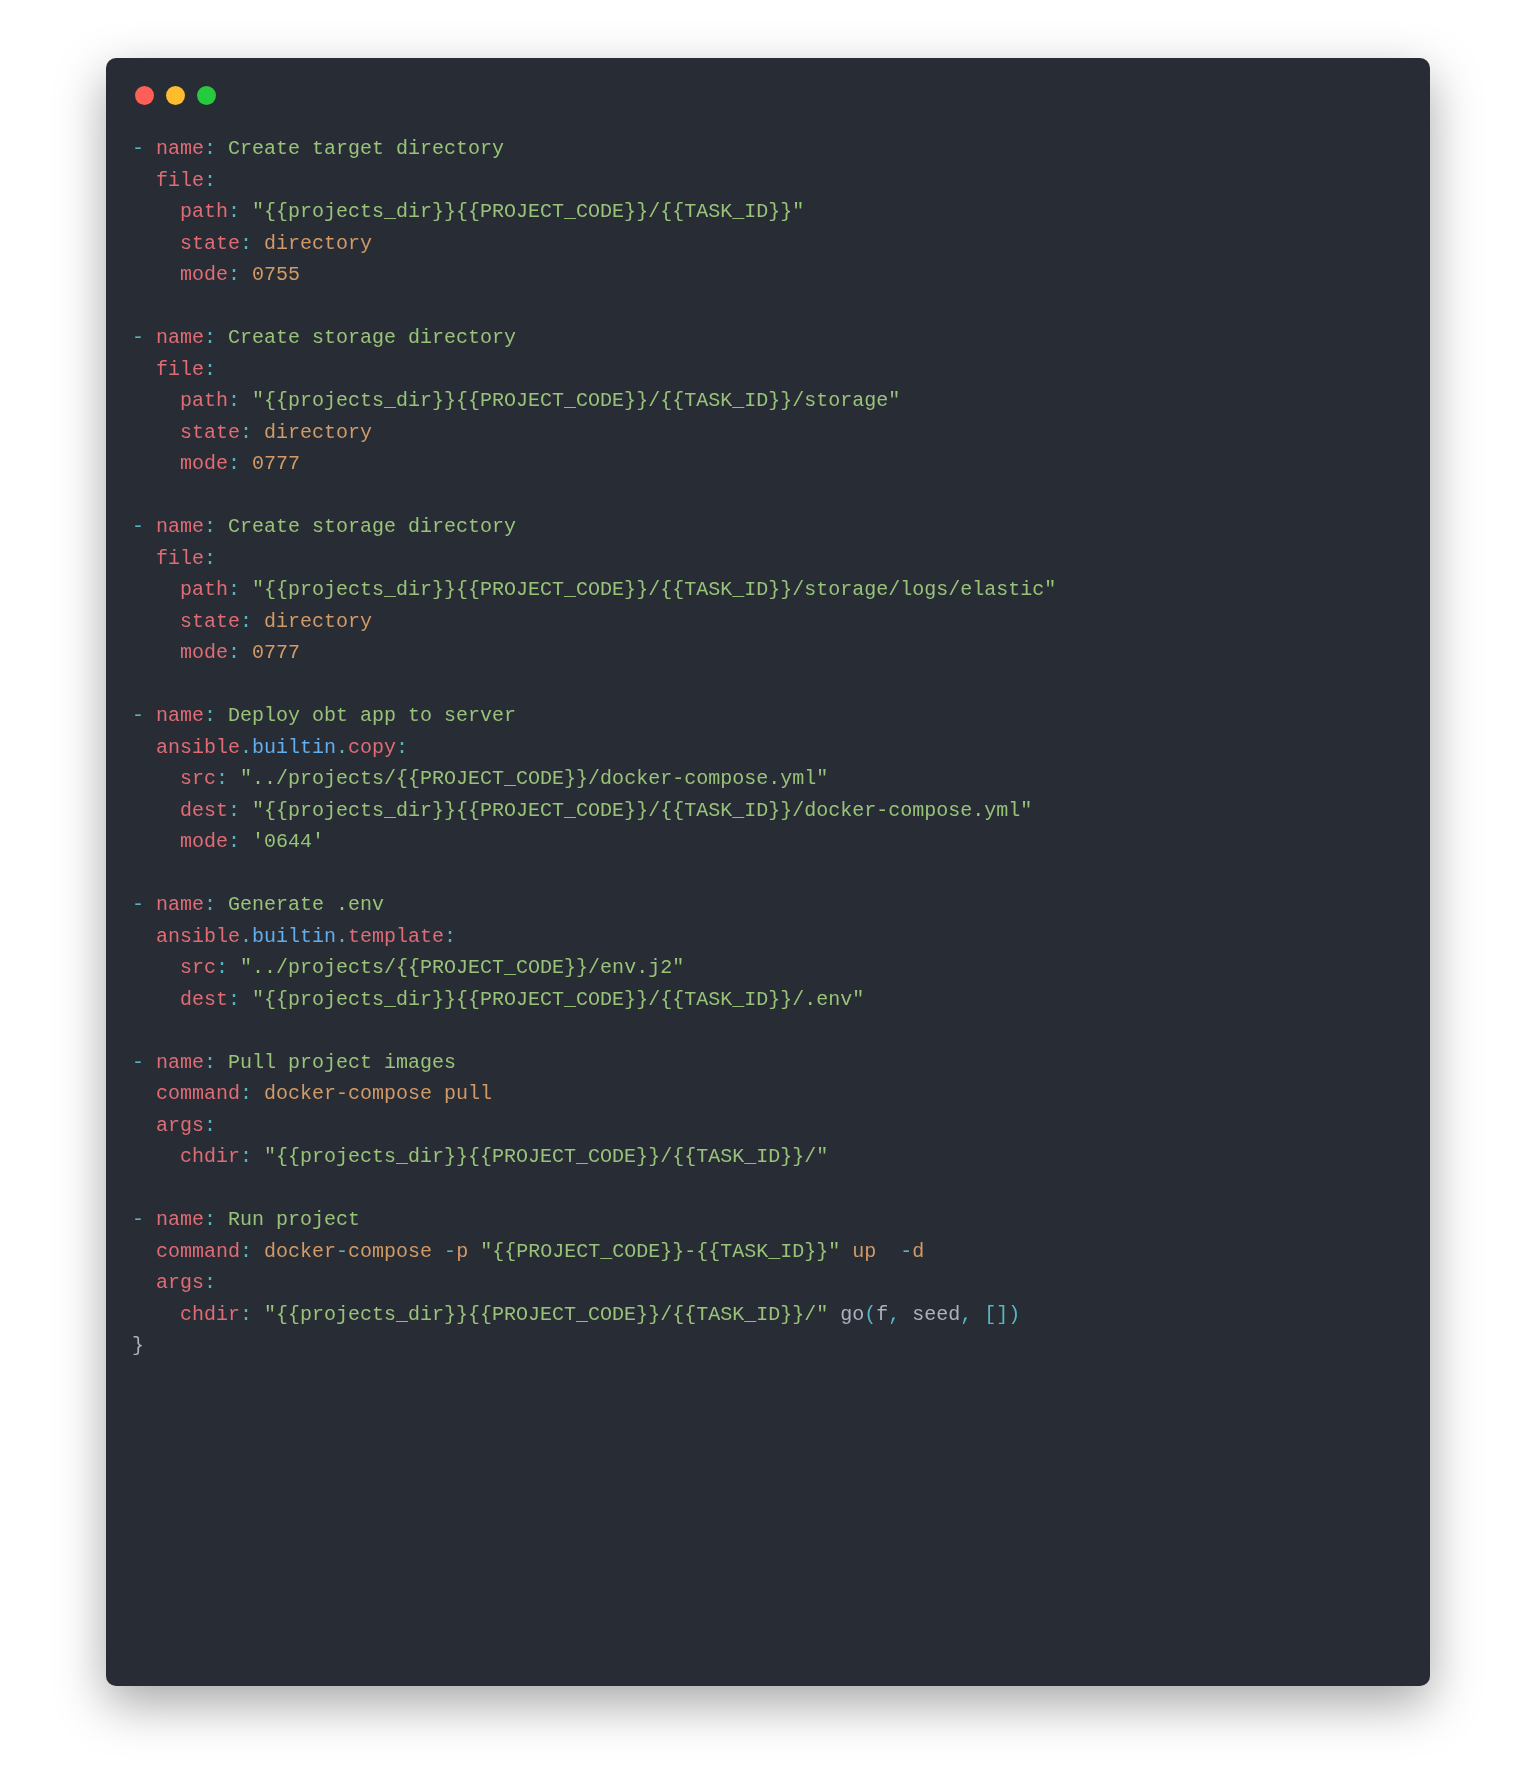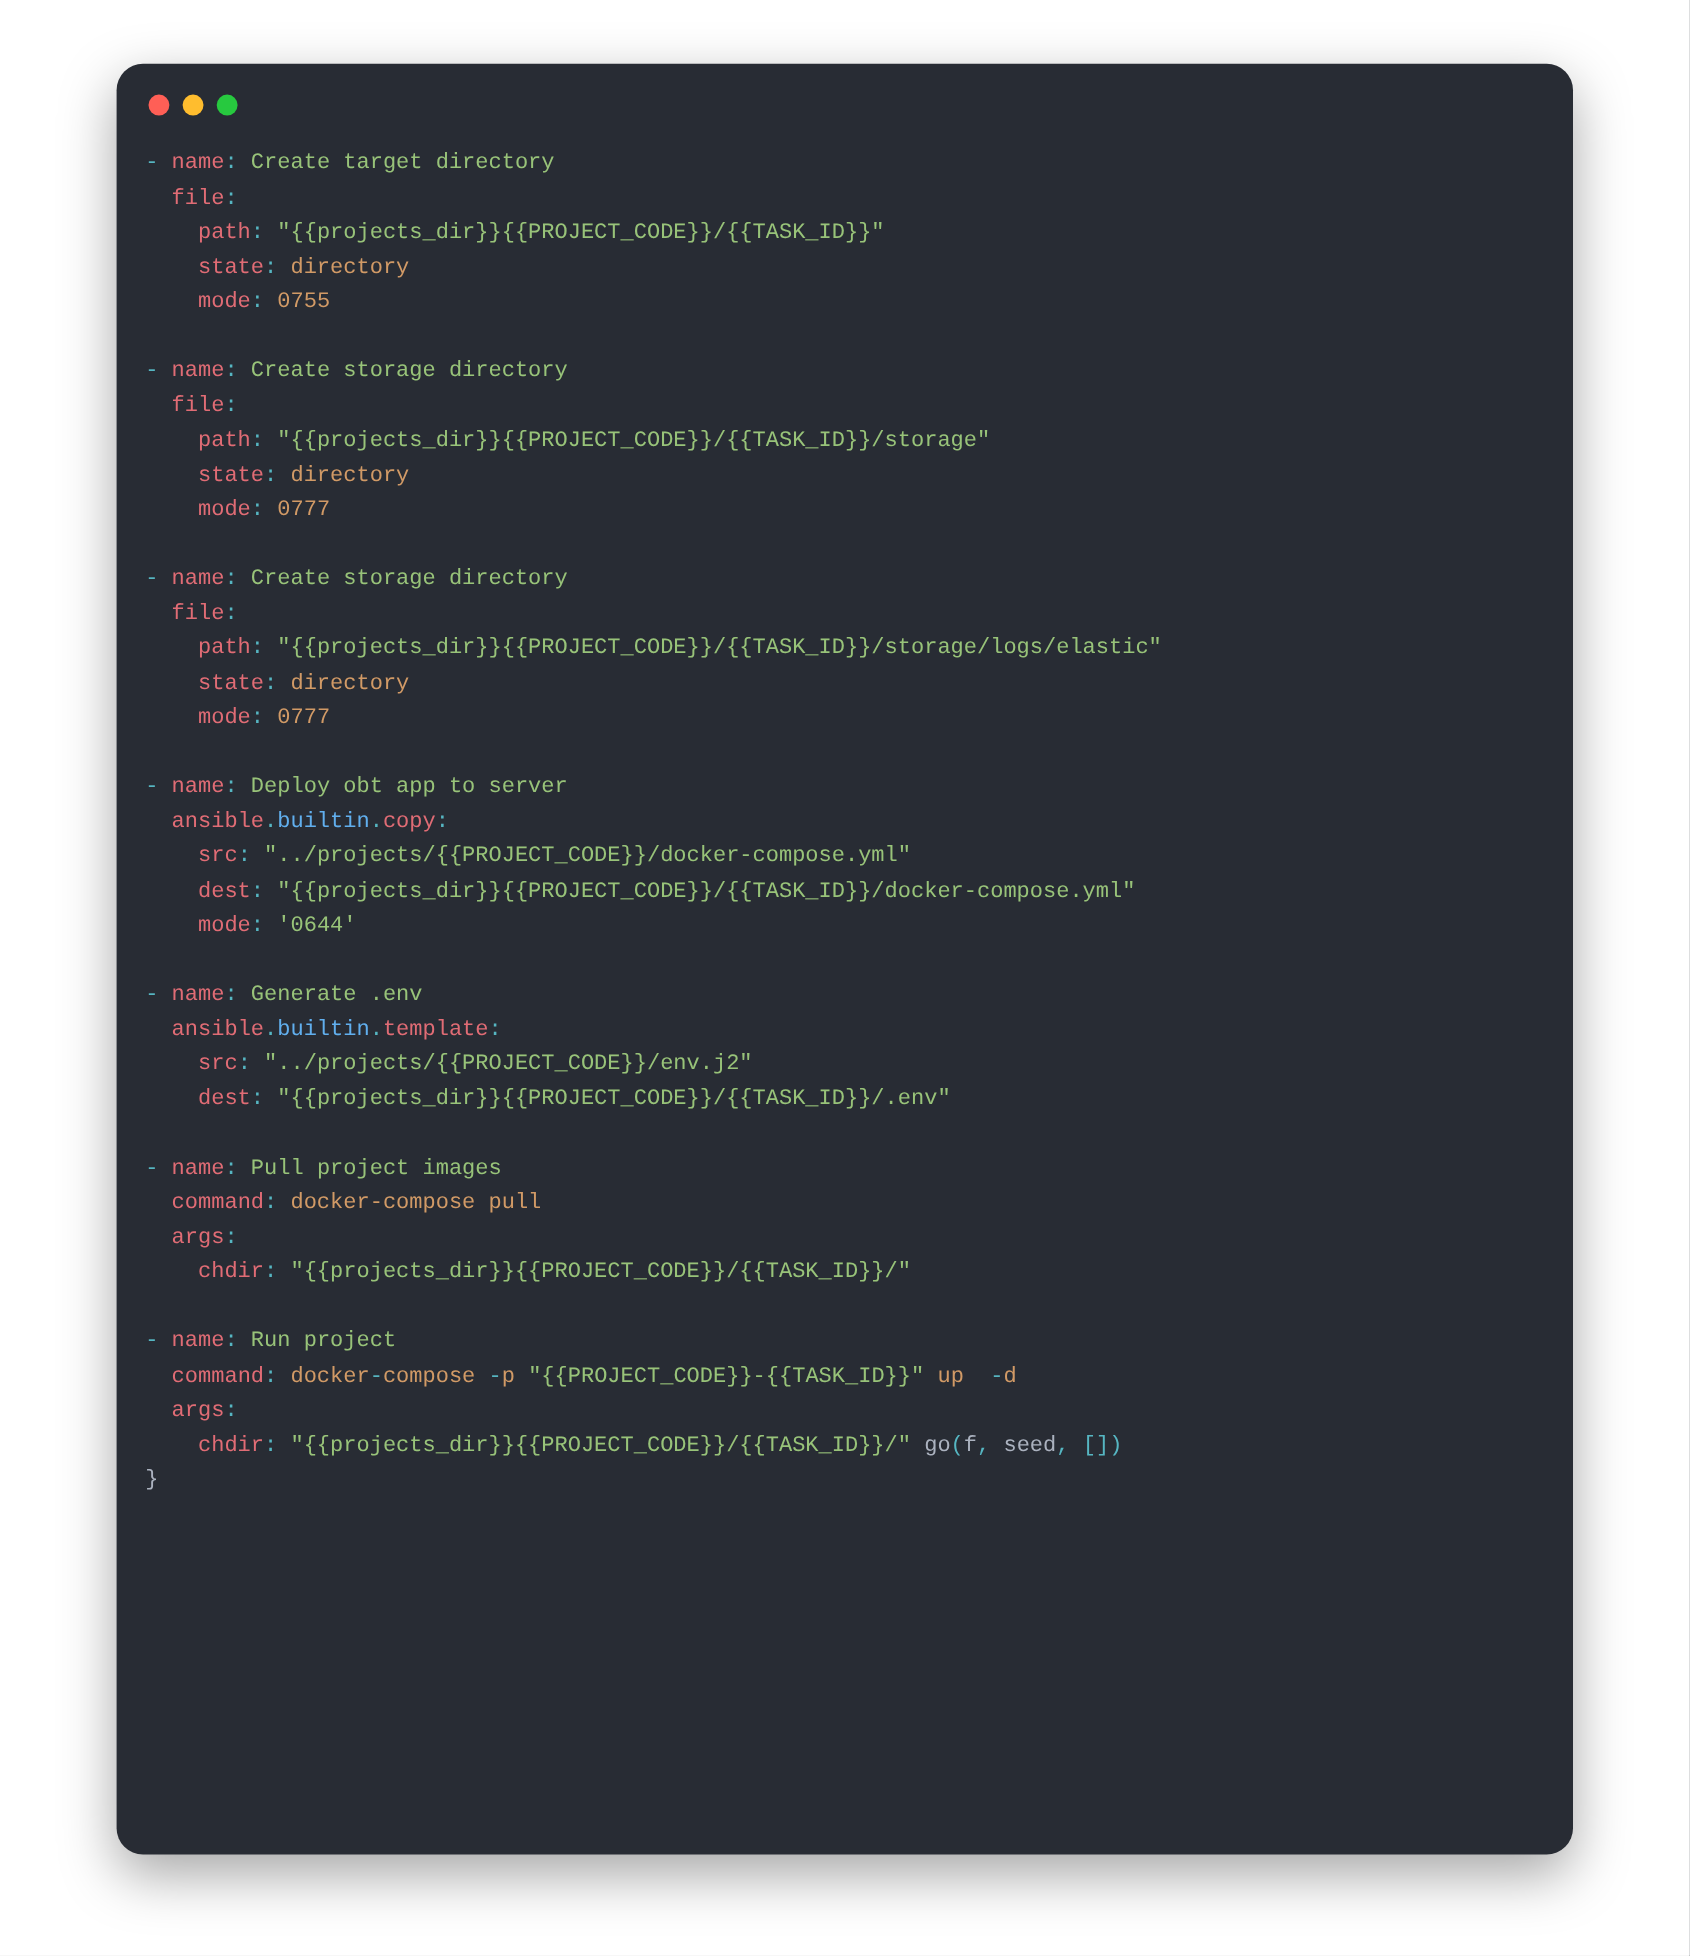--- a/index.html
+++ b/index.html
@@ -10,21 +10,21 @@
     height: 1778px;
     font-family: "SF Mono", "Menlo", "Consolas", "Liberation Mono", monospace;
   }
   .frame {
     position: absolute;
     top: 58px;
     left: 106px;
     width: 1324px;
     height: 1628px;
     background: #282c34;
-    border-radius: 24px;
+    border-radius: 10px;
     box-shadow: 0 18px 50px rgba(0,0,0,0.35);
     box-sizing: border-box;
     padding: 24px 26px 26px 26px;
   }
   .traffic-lights {
     display: flex;
     gap: 12px;
     margin-bottom: 28px;
     margin-top: 4px;
     margin-left: 3px;

